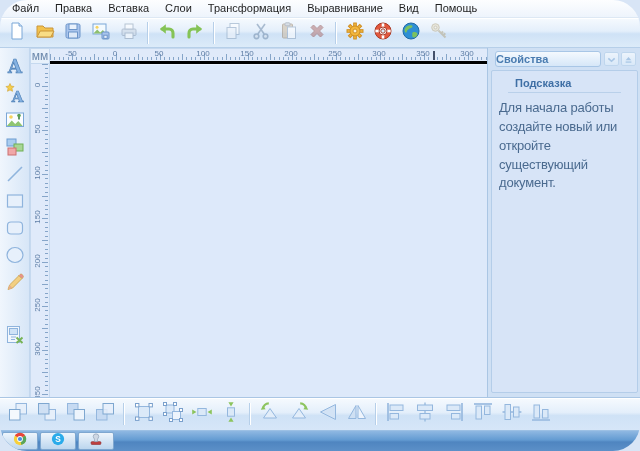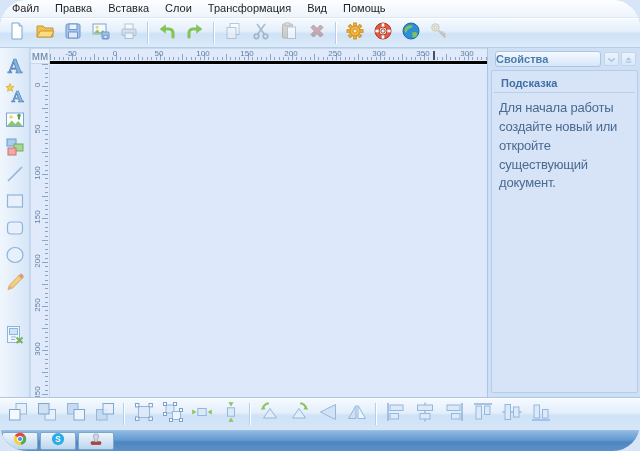--- a/index.html
+++ b/index.html
@@ -73,21 +73,21 @@
   #rp-title-btn { position:absolute; left:7px; top:3px; width:106px; height:16px;
     background:linear-gradient(#f4f9fe,#d6e7f8); border:1px solid #a8c6e6; border-radius:3px;
     font-size:11px; font-weight:bold; color:#4a7cb0; display:flex; align-items:center; justify-content:flex-start; }
   .rp-mini { position:absolute; top:4px; width:15px; height:14px;
     background:linear-gradient(#f4f9fe,#dcebfa); border:1px solid #bcd4ec; border-radius:2px;
     display:flex; align-items:center; justify-content:center; opacity:.8; }
   .rp-mini svg { width:9px; height:8px; }
   #rp-body { position:absolute; left:3px; top:22px; width:147px; height:323px;
     background:#d7e4f7; border:1px solid #b4cde9; border-radius:2px; }
   #rp-hint-title { font-size:11px; font-weight:bold; color:#3f6fa5; padding:6px 7px 3px 7px;
-    border-bottom:1px solid #b9d0ea; margin:0 2px; }
+    border-bottom:1px solid #b9d0ea; margin:0 16px; }
   #rp-hint-text { font-size:13px; letter-spacing:-0.2px; color:#4a6a8f; line-height:1.45;
     padding:6px 6px 0 7px; }
 
   
   #taskbar { position:absolute; left:0; top:430px; width:640px; height:21px;
     background:linear-gradient(#8fb8e2,#639bd2 45%,#4f85c0 55%,#5c90c8);
     border-top:1px solid #9cc0e4; display:flex; align-items:center; padding-left:2px; }
   .task-btn { width:36px; height:18px; margin-right:2px; border-radius:2px;
     background:linear-gradient(#eef5fc,#bcd6ee); border:1px solid #7ea7d0;
     display:flex; align-items:center; justify-content:center; }
@@ -102,20 +102,21 @@
 <body>
 
 <div id="app">
 
   <div id="menubar">
       <div class="menu-item">Файл</div>
       <div class="menu-item">Правка</div>
       <div class="menu-item">Вставка</div>
       <div class="menu-item">Слои</div>
       <div class="menu-item">Трансформация</div>
+      <div class="menu-item">Выравнивание</div>
       <div class="menu-item">Вид</div>
       <div class="menu-item">Помощь</div>
     </div>
 
   <div id="toolbar">
       <div class="icon-btn">
         <span><svg viewBox="0 0 20 20">
             <path d="M5 2h7l3 3v13H5z" fill="#ffffff" stroke="#7ba7d7"></path>
             <path d="M12 2v3h3" fill="#dce9f8" stroke="#7ba7d7"></path>
           </svg></span>

